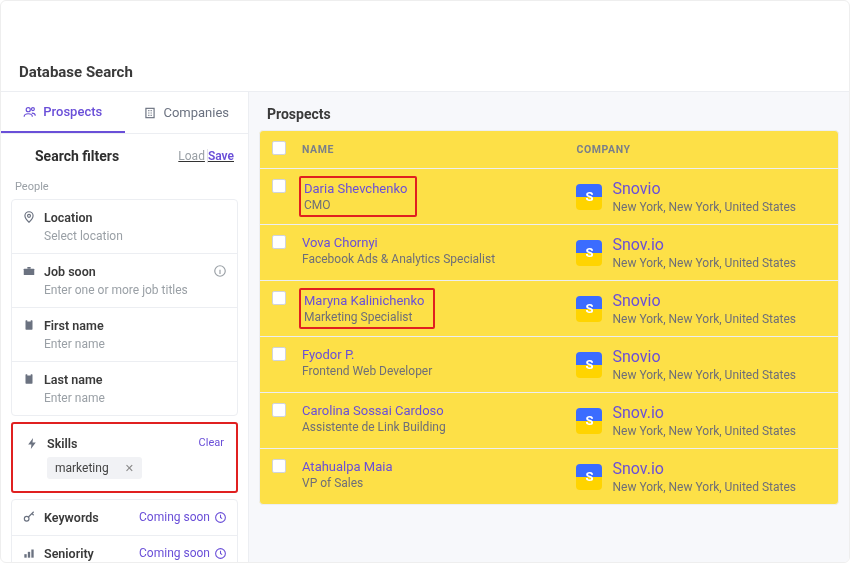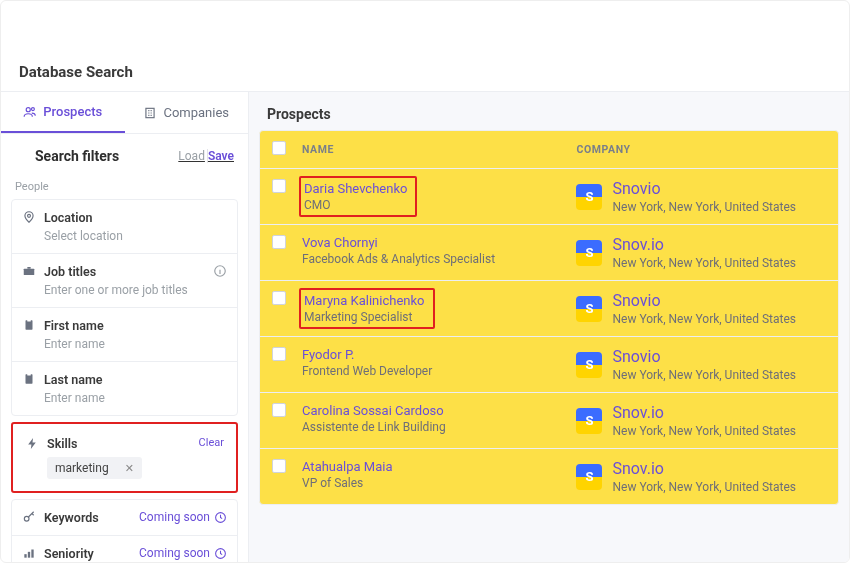--- a/index.html
+++ b/index.html
@@ -108,21 +108,21 @@
       </div>
 
       <div class="filter-item">
         <div class="row1">
           <span class="icon">
             <svg width="14" height="14" viewBox="0 0 24 24" fill="#6b7280">
                 <rect x="3" y="8" width="18" height="11" rx="1"></rect>
                 <rect x="9" y="5" width="6" height="3" rx="1"></rect>
               </svg>
           </span>
-          <span class="label">Job titles</span>
+          <span class="label">Job soon</span>
         </div>
         <span class="info-icon">
           <svg width="14" height="14" viewBox="0 0 24 24" fill="none" stroke="#9aa0a6" stroke-width="2">
               <circle cx="12" cy="12" r="9"></circle>
               <path d="M12 8h.01M11 11h1v5h1"></path>
             </svg>
         </span>
         <div class="sub">Enter one or more job titles</div>
       </div>
 

